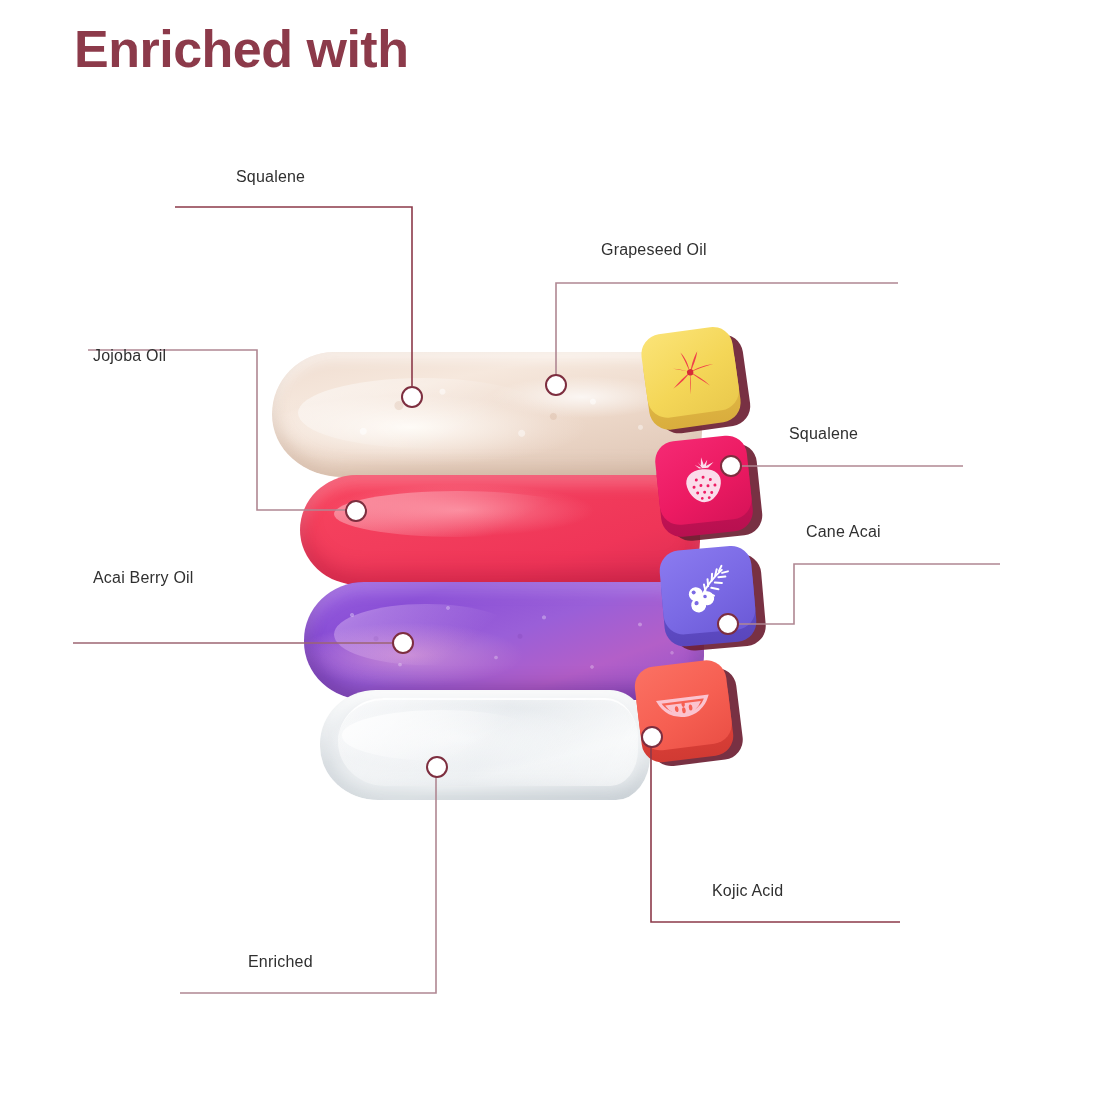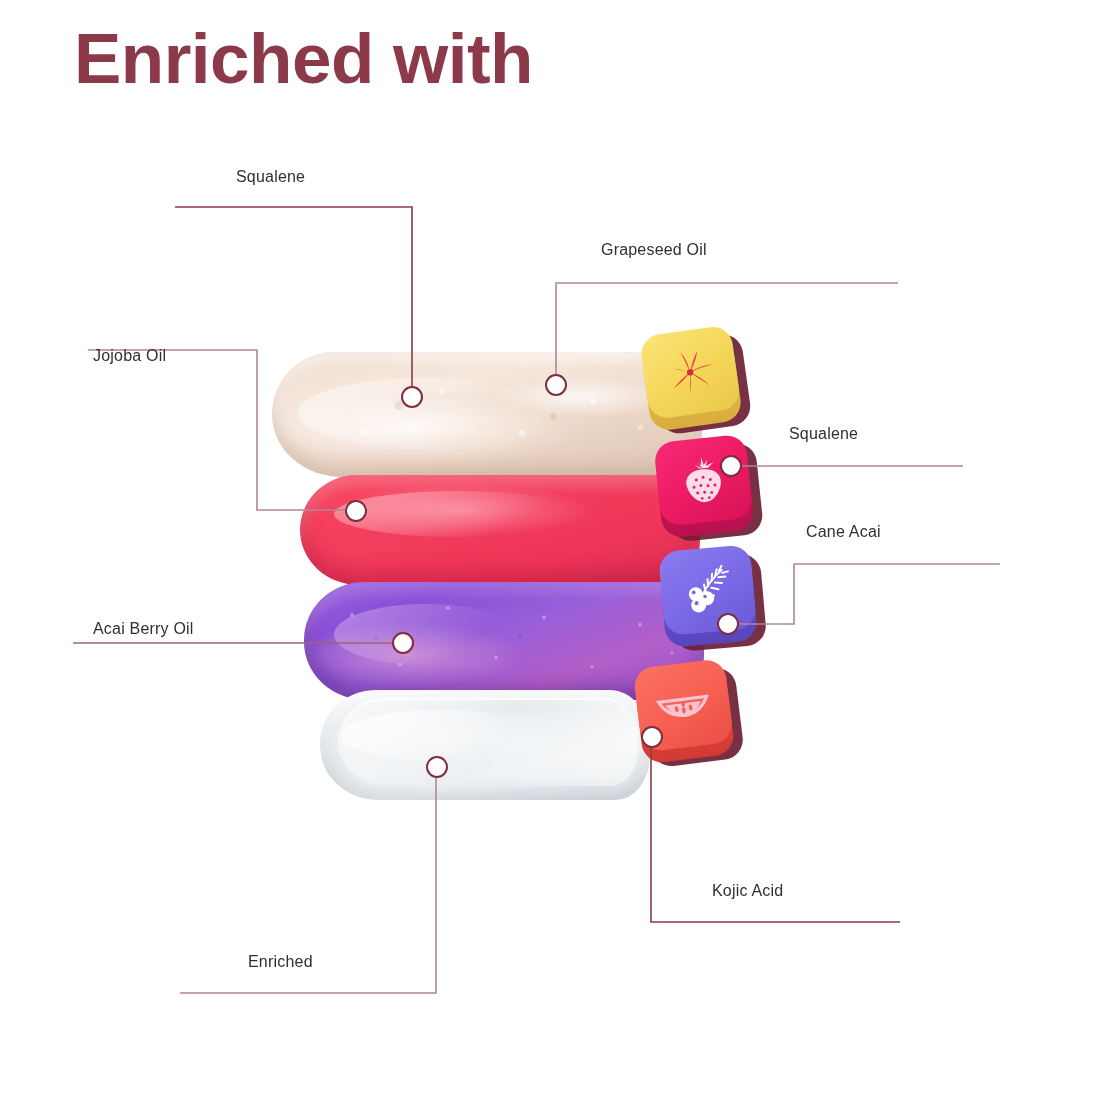--- a/index.html
+++ b/index.html
@@ -4,21 +4,21 @@
 <style>
   html,body{margin:0;padding:0;background:#ffffff;}
   body{font-family:"Liberation Sans", sans-serif;}
   #stage{
     position:relative;width:1100px;height:1100px;background:#ffffff;overflow:hidden;
   }
 
   
   #title{
     position:absolute;left:74px;top:22px;
-    font-size:71px;font-weight:700;letter-spacing:-0.5px;
+    font-size:52px;font-weight:700;letter-spacing:-0.5px;
     color:#8c3a4a;line-height:1.05;white-space:nowrap;
   }
 
   
   .lbl{
     position:absolute;font-size:16px;color:#303030;white-space:nowrap;
     font-weight:500;letter-spacing:0.2px;
   }
 
   
@@ -279,17 +279,17 @@
   <div class="dot" style="left:717px;top:613px;"></div>
   <div class="dot" style="left:392px;top:632px;"></div>
   <div class="dot" style="left:641px;top:726px;"></div>
   <div class="dot" style="left:426px;top:756px;"></div>
 
   <div class="lbl" style="left:236px;top:168px;">Squalene</div>
   <div class="lbl" style="left:601px;top:241px;">Grapeseed Oil</div>
   <div class="lbl" style="left:93px;top:313px;margin-top:34px;">Jojoba Oil</div>
   <div class="lbl" style="left:789px;top:425px;">Squalene</div>
   <div class="lbl" style="left:806px;top:523px;">Cane Acai</div>
-  <div class="lbl" style="left:93px;top:620px;">Acai Berry Oil</div>
+  <div class="lbl" style="left:93px;top:569px;">Acai Berry Oil</div>
   <div class="lbl" style="left:712px;top:882px;">Kojic Acid</div>
   <div class="lbl" style="left:248px;top:953px;">Enriched</div>
 
 </div>
 
 </body></html>

